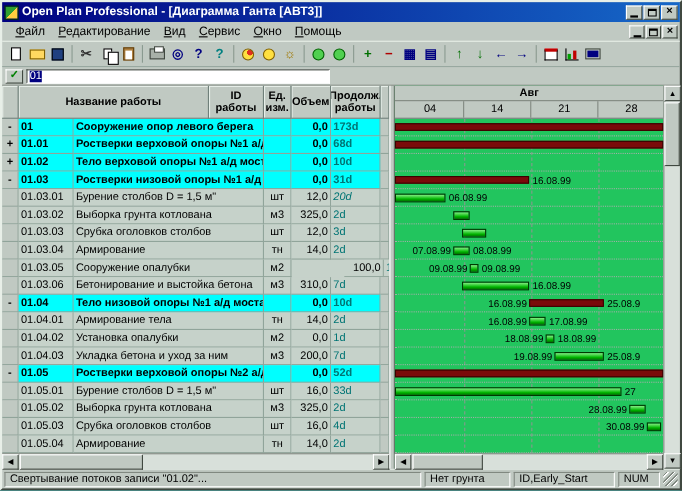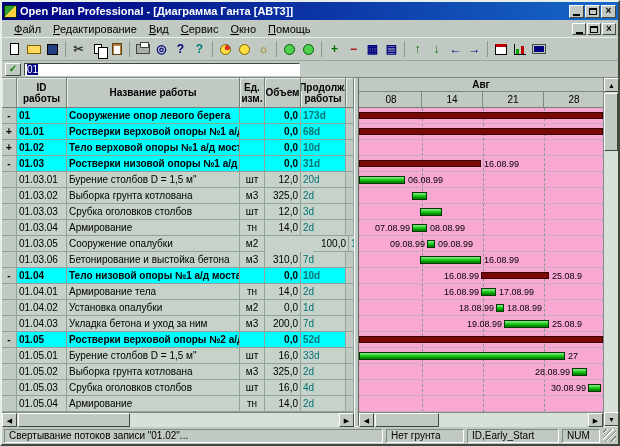--- a/index.html
+++ b/index.html
@@ -78,21 +78,21 @@
     background:#c6d2ca;color:#000;}
   .tr.sum .td{background:#00ffff;font-weight:bold;}
   .td.c-col{background:#c0c9c2 !important;justify-content:center;font-weight:bold;padding:0;}
   .td.c-unit{justify-content:center;}
   .td.c-vol{justify-content:flex-end;}
   .td.c-dur{color:#007474;}
   .td.fill{flex:1;background:#c0c9c2 !important;}
 
   .splitter{width:5px;flex:none;background:#c0c9c2;border-left:1px solid #fff;border-right:1px solid #606860;}
 
-  .gantt-pane{width:244px;flex:none;display:flex;flex-direction:column;background:#f9a8d4;}
+  .gantt-pane{width:244px;flex:none;display:flex;flex-direction:column;background:#22c55e;}
   .g-header{height:30px;flex:none;background:#c0c9c2;border-bottom:1px solid #70807a;}
   .g-month{height:14px;border-bottom:1px solid #808880;font-size:10px;font-weight:bold;
     text-align:center;line-height:14px;}
   .g-weeks{height:15px;position:relative;}
   .wk{position:absolute;top:0;width:61px;height:15px;border-right:1px solid #808880;
     font-size:10px;text-align:center;line-height:15px;}
   .g-body{height:304px;flex:none;position:relative;overflow:hidden;}
   .gline{position:absolute;top:0;bottom:0;width:0;border-left:1px dashed #88988e;}
   .g-row{position:absolute;left:0;right:0;height:16px;border-bottom:1px dotted #9eb0a6;}
   .bar{position:absolute;top:4px;}
@@ -248,22 +248,22 @@
   <div class="editbar">
     <button class="ok-btn"><span>✓</span></button>
     <div class="edit-field"><span class="sel">01</span></div>
   </div>
 
   <div class="main">
 
     <div class="table-pane">
       <div class="t-header">
           <div class="th" style="width: 15px;"></div>
+          <div class="th" style="width: 173px;">Название работы</div>
           <div class="th" style="width: 50px;">ID работы</div>
-          <div class="th" style="width: 173px;">Название работы</div>
           <div class="th" style="width: 25px;">Ед.
 изм.</div>
           <div class="th" style="width: 36px;">Объем</div>
           <div class="th" style="width: 45px;">Продолж.
 работы</div>
           <div class="th" style="flex: 1 1 0%;"></div>
         </div>
       <div class="t-body">
           <div class="tr sum">
             <div class="td c-col" style="width: 15px;">-</div>
@@ -300,21 +300,21 @@
             <div class="td c-vol" style="width: 36px;">0,0</div>
             <div class="td c-dur" style="width: 45px;">31d</div>
             <div class="td fill" style="flex: 1 1 0%;"></div>
           </div>
           <div class="tr">
             <div class="td c-col" style="width: 15px;"></div>
             <div class="td c-id" style="width: 50px;">01.03.01</div>
             <div class="td c-name" style="width: 173px;">Бурение столбов D = 1,5 м"</div>
             <div class="td c-unit" style="width: 25px;">шт</div>
             <div class="td c-vol" style="width: 36px;">12,0</div>
-            <div class="td c-dur" style="width: 45px;">20d</div>
+            <div class="td c-dur" style="width: 45px; font-style: italic;">20d</div>
             <div class="td fill" style="flex: 1 1 0%;"></div>
           </div>
           <div class="tr">
             <div class="td c-col" style="width: 15px;"></div>
             <div class="td c-id" style="width: 50px; text-align: center;">01.03.02</div>
             <div class="td c-name" style="width: 173px;">Выборка грунта котлована</div>
             <div class="td c-unit" style="width: 25px;">м3</div>
             <div class="td c-vol" style="width: 36px;">325,0</div>
             <div class="td c-dur" style="width: 45px;">2d</div>
             <div class="td fill" style="flex: 1 1 0%;"></div>
@@ -449,21 +449,21 @@
           </button>
       </div>
     </div>
 
     <div class="splitter"></div>
 
     <div class="gantt-pane">
       <div class="g-header">
         <div class="g-month">Авг</div>
         <div class="g-weeks">
-            <div class="wk" style="left: 2px;">08</div>
+            <div class="wk" style="left: 2px;">04</div>
             <div class="wk" style="left: 63px;">14</div>
             <div class="wk" style="left: 124px;">21</div>
             <div class="wk" style="left: 185px;">28</div>
           </div>
       </div>
       <div class="g-body">
           <div class="gline" style="left: 63px;"></div>
           <div class="gline" style="left: 124px;"></div>
           <div class="gline" style="left: 185px;"></div>
           <div class="g-row" style="top: 0px;">

